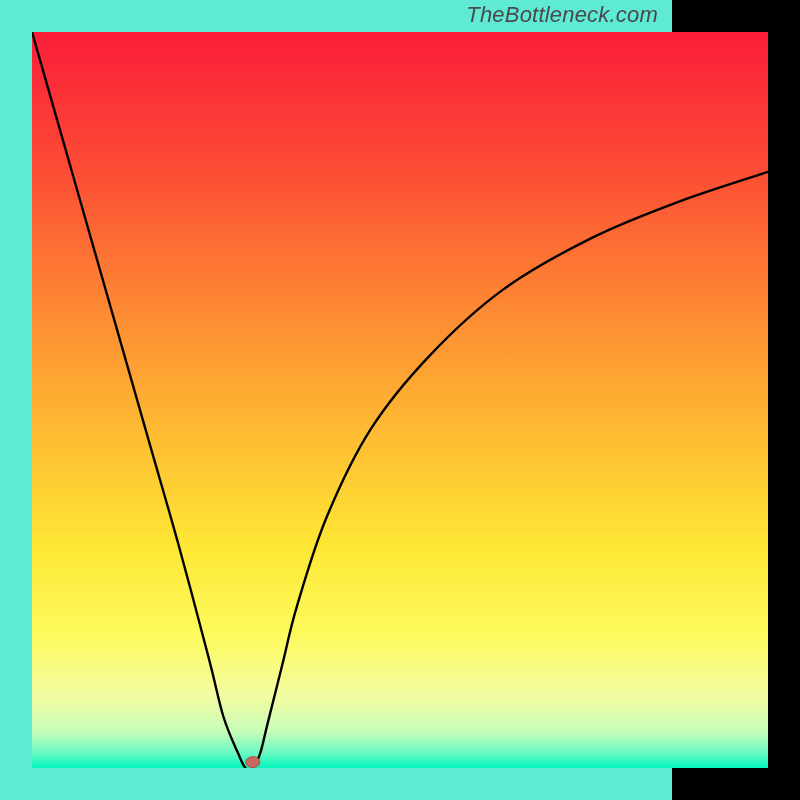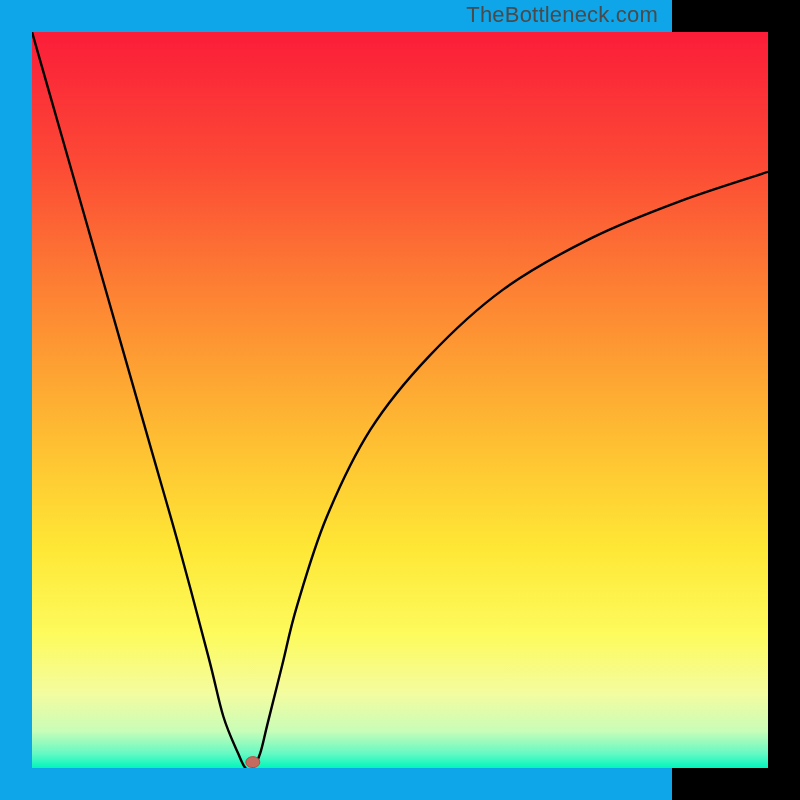--- a/index.html
+++ b/index.html
@@ -8,21 +8,22 @@
     width: 800px;
     height: 800px;
     background: #000;
     font-family: Arial, Helvetica, sans-serif;
     overflow: hidden;
   }
   .frame {
     position: relative;
     width: 672px;
     height: 800px;
-    background: #0ea5e9;
+    background: #5eead4;
+    font-style: italic;
   }
   .watermark {
     position: absolute;
     top: 2px;
     right: 14px;
     font-size: 22px;
     font-weight: 500;
     color: #4a4a4a;
     letter-spacing: 0.2px;
     z-index: 10;

